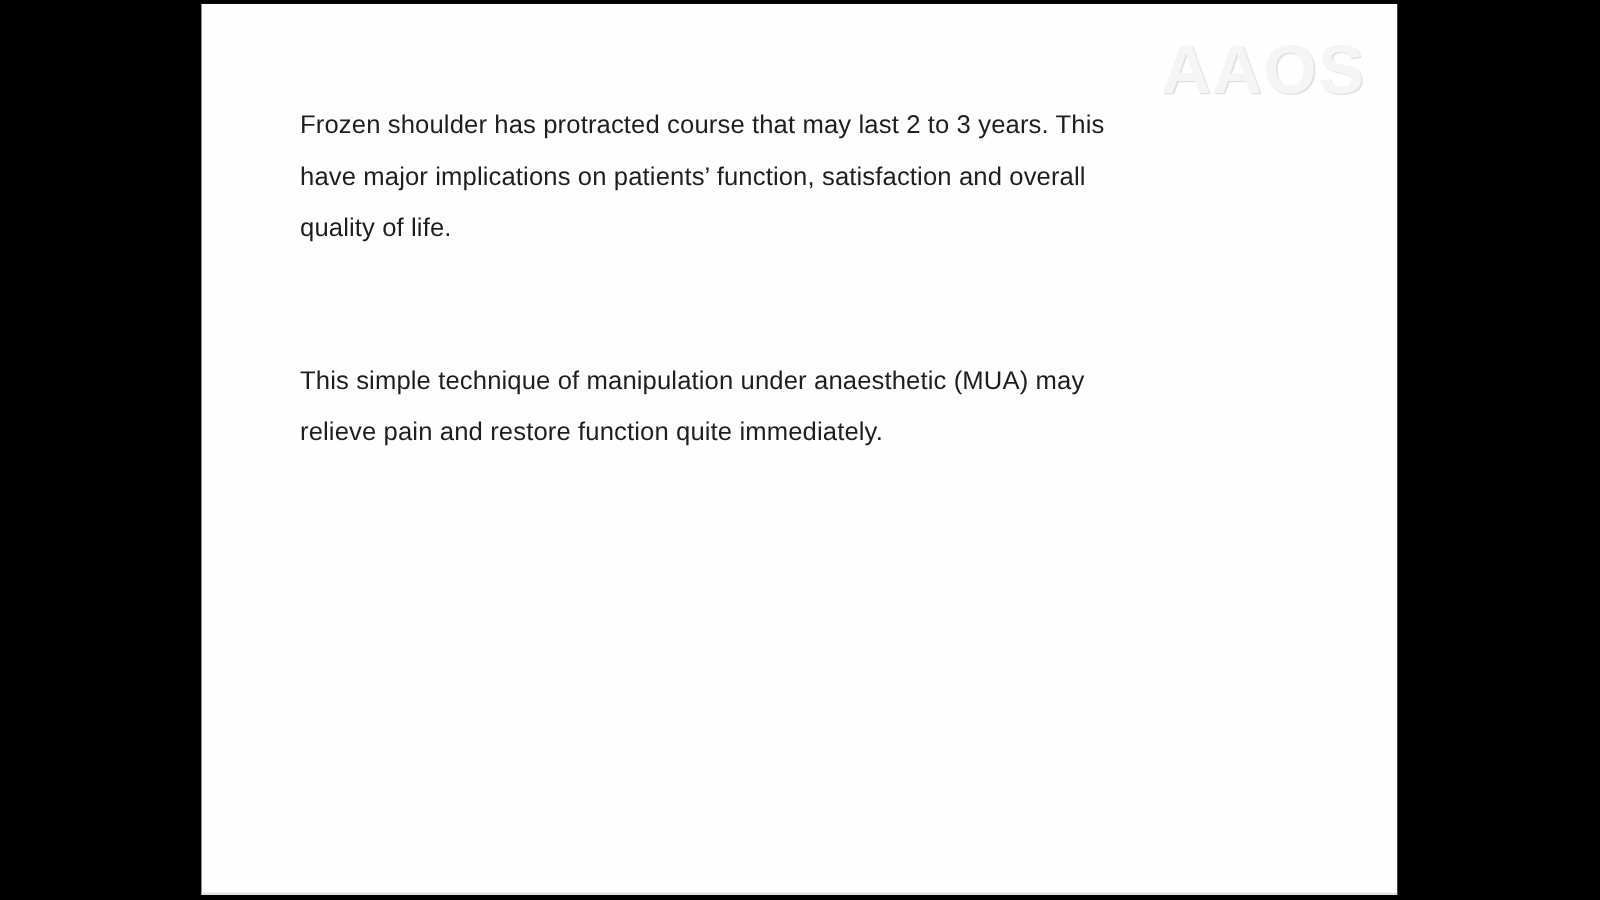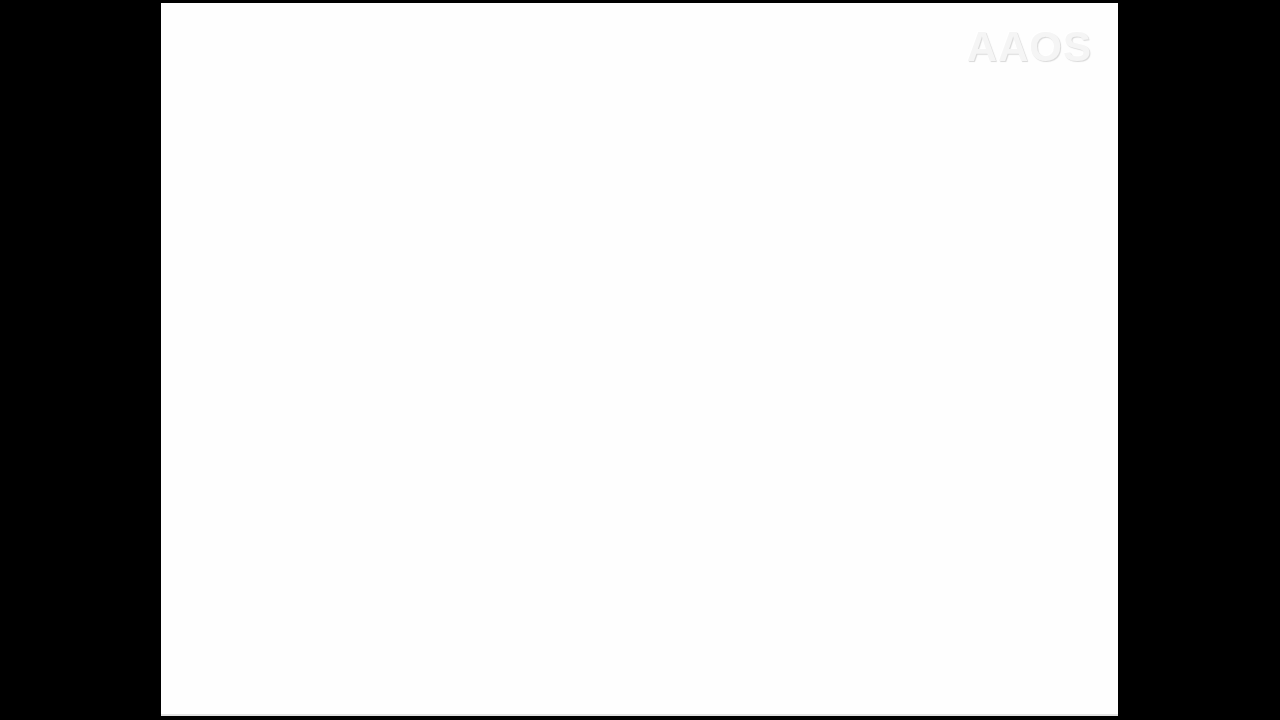--- a/index.html
+++ b/index.html
@@ -31,21 +31,21 @@
     width: 957px;
     height: 713px;
     background: #fefefe;
     border-bottom: 2px solid #e3e3e3;
     overflow: hidden;
   }
   .watermark {
     position: absolute;
     top: 20px;
     right: 26px;
-    font-size: 42px;
+    font-size: 55px;
     font-weight: bold;
     letter-spacing: 1px;
     color: #f5f5f5;
     text-shadow: 1px 1px 1px #d9d9d9, -1px -1px 1px #ffffff;
     user-select: none;
   }
   .content {
     position: absolute;
     left: 79px;
     top: 76px;
@@ -64,20 +64,25 @@
 </head>
 <body>
 
 <div class="frame">
 
   <div class="slide">
 
     <div class="watermark">AAOS</div>
 
     <div class="content">
+      <p>Frozen shoulder has protracted course that may last 2 to 3 years. This
+have major implications on patients’ function, satisfaction and overall
+quality of life.</p>
+      <p>This simple technique of manipulation under anaesthetic (MUA) may
+relieve pain and restore function quite immediately.</p>
     </div>
 
   </div>
 
   <div class="letterbox left"></div>
   <div class="letterbox right"></div>
   <div class="letterbox top"></div>
   <div class="letterbox bottom"></div>
 
 </div>

